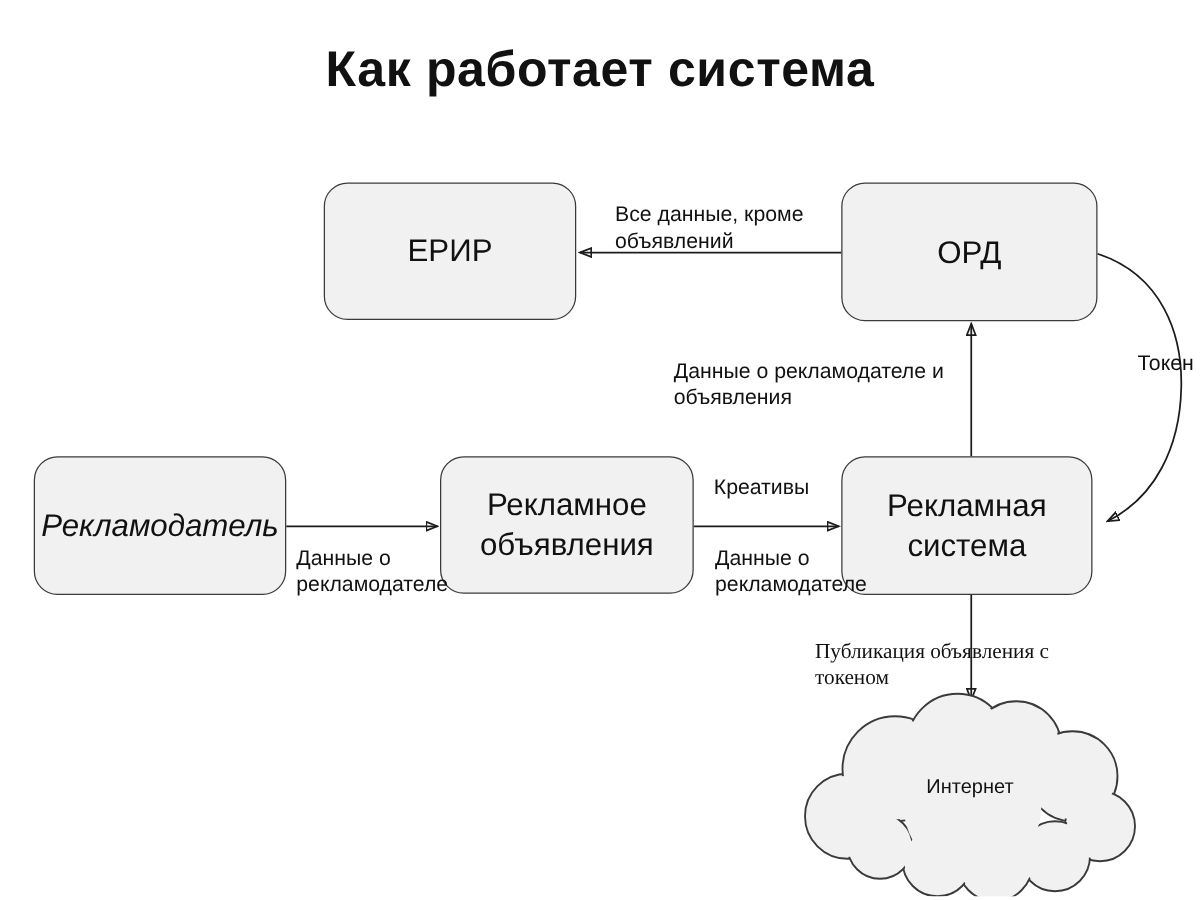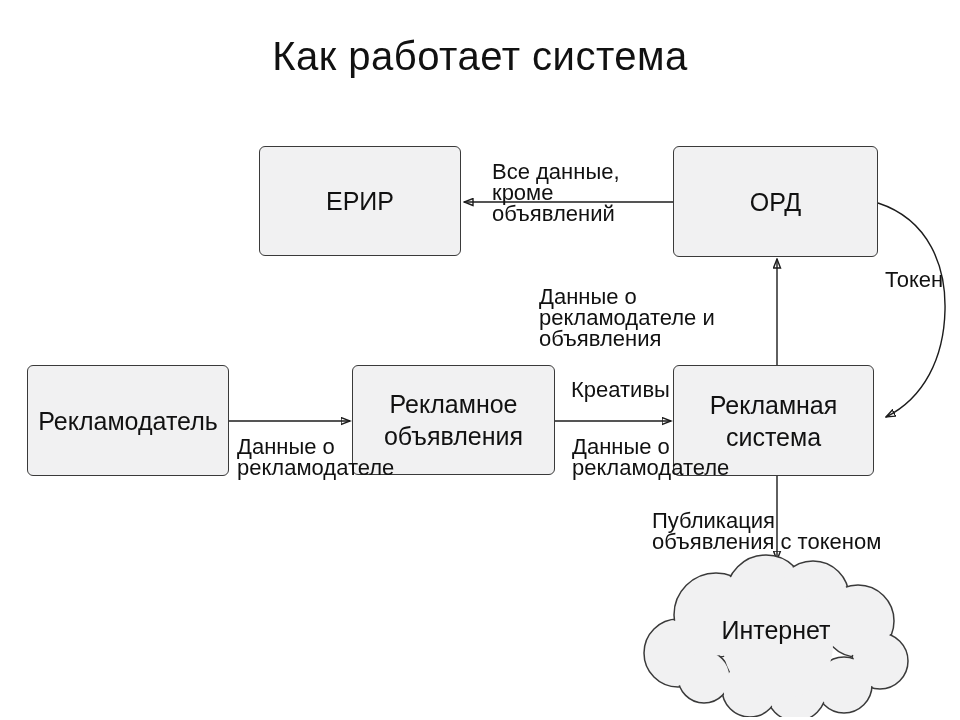--- a/index.html
+++ b/index.html
@@ -8,55 +8,55 @@
     --color-box_fill:#f1f1f2;
     --color-box_border:#3a3a3a;
     --color-arrow:#1c1c1c;
   }
   *{margin:0;padding:0;box-sizing:border-box;}
   html,body{width:960px;height:720px;background:var(--color-background);
     font-family:"Liberation Sans",sans-serif;overflow:hidden;}
   .canvas{position:relative;width:960px;height:720px;background:var(--color-background);}
   .title{
     position:absolute;top:34px;left:0;width:960px;text-align:center;
-    font-size:40px;font-weight:400;color:var(--color-text);letter-spacing:0.5px;
+    font-size:40px;font-weight:700;color:var(--color-text);letter-spacing:0.5px;
   }
   .edges{position:absolute;left:0;top:0;width:960px;height:720px;pointer-events:none;}
   .edges path{stroke:var(--color-arrow);stroke-width:1.4;fill:none;}
   .arrowhead-shape{fill:var(--color-arrow);stroke:none;}
   .node{
     position:absolute;background:var(--color-box_fill);
-    border:1.5px solid var(--color-box_border);border-radius:6px;
+    border:1.5px solid var(--color-box_border);border-radius:19px;
     display:flex;align-items:center;justify-content:center;text-align:center;
     font-size:25px;line-height:1.28;color:var(--color-text);padding:0 10px;
   }
   .node-erir{left:259px;top:146px;width:202px;height:110px;}
   .node-ord{left:673px;top:146px;width:205px;height:111px;}
-  .node-advertiser{left:27px;top:365px;width:202px;height:111px;}
+  .node-advertiser{left:27px;top:365px;width:202px;height:111px;font-style:italic;}
   .node-agency{left:352px;top:365px;width:203px;height:110px;}
   .node-ad-system{left:673px;top:365px;width:201px;height:111px;}
   .elabel{
-    position:absolute;font-size:22px;line-height:21px;color:var(--color-text);
+    position:absolute;font-size:17px;line-height:21px;color:var(--color-text);
     white-space:normal;
   }
   .lbl-all-data{left:492px;top:161px;width:165px;}
   .lbl-adv-agency{left:237px;top:436px;width:150px;}
   .lbl-kreativ{left:571px;top:379px;width:120px;}
   .lbl-agency-system{left:572px;top:436px;width:150px;}
   .lbl-system-ord{left:539px;top:286px;width:240px;}
-  .lbl-token{left:885px;top:269px;width:70px;}
-  .lbl-publish{left:652px;top:510px;width:245px;}
+  .lbl-token{left:885px;top:280px;width:70px;text-align:right;}
+  .lbl-publish{left:652px;top:510px;width:245px;font-family:Liberation Serif, serif;}
   .cloud-wrap{position:absolute;left:638px;top:551px;width:276px;height:166px;}
   .cloud-svg{position:absolute;left:0;top:0;width:100%;height:100%;}
   .cloud-stroke circle{fill:var(--color-box_fill);stroke:var(--color-box_border);stroke-width:1.5;}
   .cloud-fill circle{fill:var(--color-box_fill);stroke:none;}
   .cloud-label{
     position:absolute;left:0;top:0;width:100%;height:100%;
     display:flex;align-items:center;justify-content:center;
-    font-size:25px;color:var(--color-text);padding-bottom:8px;
+    font-size:16px;color:var(--color-text);padding-bottom:8px;
   }
 </style>
 </head>
 <body>
 
 <div class="canvas">
 
   <h1 class="title">Как работает система</h1>
 
   <svg class="edges" viewBox="0 0 960 720">

